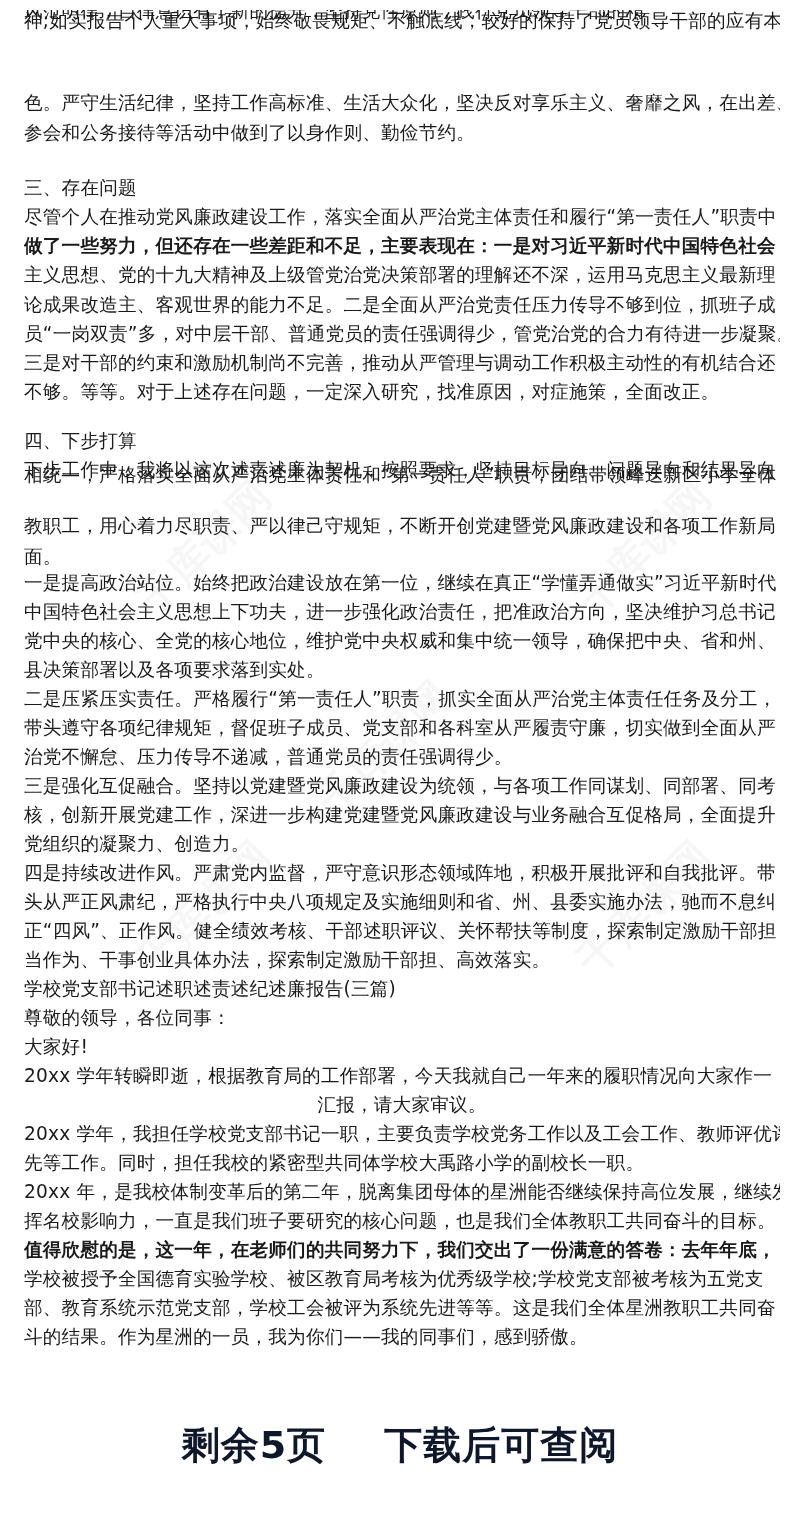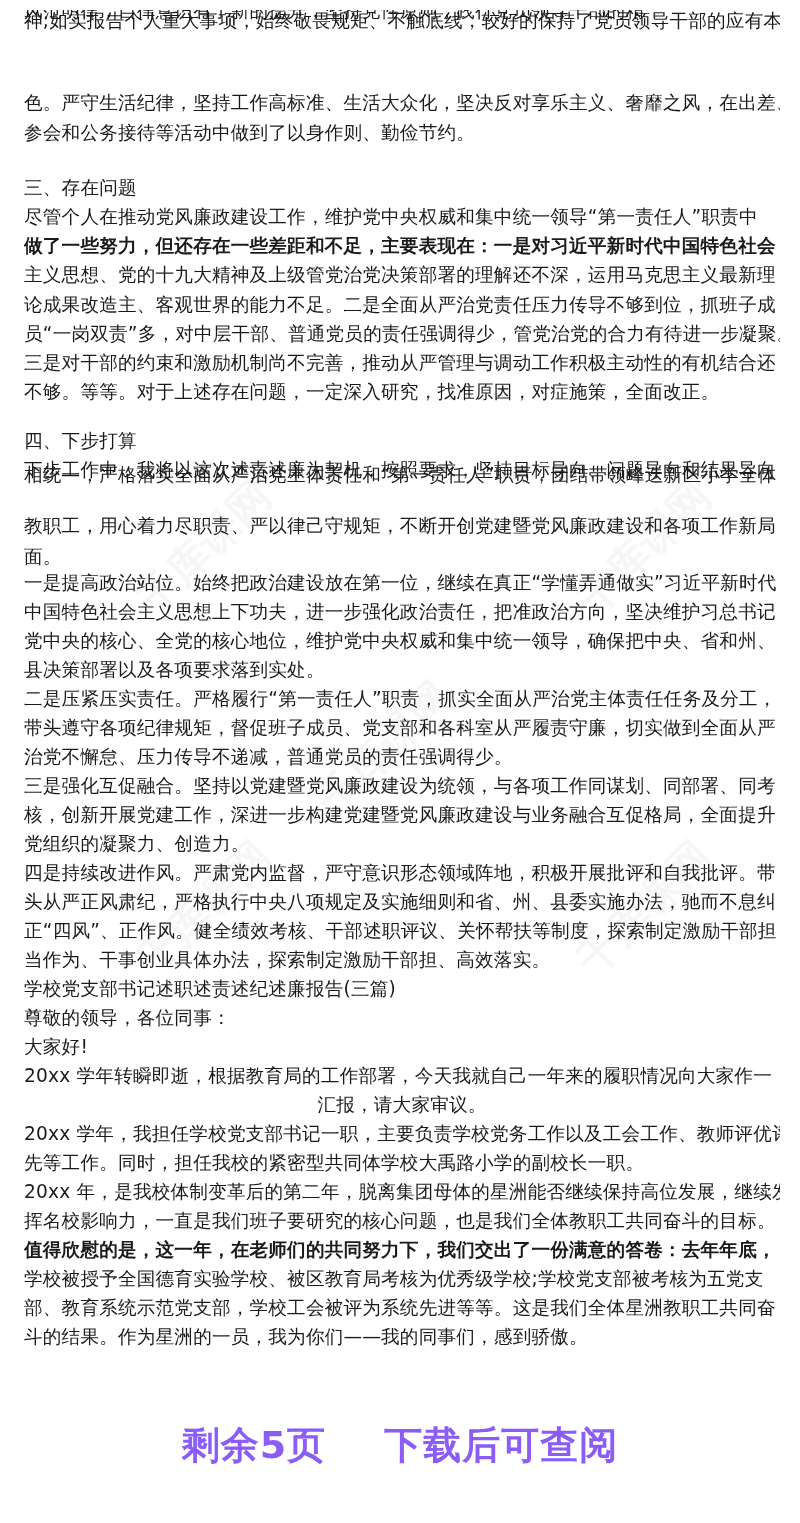--- a/index.html
+++ b/index.html
@@ -15,36 +15,36 @@
       white-space: nowrap; overflow: hidden; letter-spacing: 0.2px;
     }
     .cutoff { clip-path: inset(14px 0 0 0); }
     .watermark {
       position: absolute; font-size: 42px; color: rgba(0,0,0,0.035);
       transform: rotate(-45deg); font-weight: bold; pointer-events: none;
       font-family: "DejaVu Sans", sans-serif; white-space: nowrap;
     }
     .banner {
       position: absolute; left: 0; top: 1420px; width: 800px; height: 60px;
-      text-align: center; font-size: 38px; font-weight: bold; color: #8b5cf6;
+      text-align: center; font-size: 38px; font-weight: bold; color: #0f172a;
       font-family: "DejaVu Sans", sans-serif; letter-spacing: 1px;
     }
     .banner span { display: inline-block; margin: 0 22px; }
   </style>
 </head>
 <body>
 
 <div class="page">
   <div id="lines">
       <div class="line cutoff" style="top: -4px;">风范明律，自律意识有了新的提升，坚持党性原则，践行党员领导干部的精</div>
       <div class="line" style="top: 6px;">神;如实报告个人重大事项，始终敬畏规矩、不触底线，较好的保持了党员领导干部的应有本</div>
       <div class="line" style="top: 88px;">色。严守生活纪律，坚持工作高标准、生活大众化，坚决反对享乐主义、奢靡之风，在出差、</div>
       <div class="line" style="top: 118px;">参会和公务接待等活动中做到了以身作则、勤俭节约。</div>
       <div class="line" style="top: 173px;">三、存在问题</div>
-      <div class="line" style="top: 202px;">尽管个人在推动党风廉政建设工作，维护党中央权威和集中统一领导“第一责任人”职责中</div>
+      <div class="line" style="top: 202px;">尽管个人在推动党风廉政建设工作，落实全面从严治党主体责任和履行“第一责任人”职责中</div>
       <div class="line" style="top: 231px; font-weight: bold;">做了一些努力，但还存在一些差距和不足，主要表现在：一是对习近平新时代中国特色社会</div>
       <div class="line" style="top: 260px;">主义思想、党的十九大精神及上级管党治党决策部署的理解还不深，运用马克思主义最新理</div>
       <div class="line" style="top: 290px;">论成果改造主、客观世界的能力不足。二是全面从严治党责任压力传导不够到位，抓班子成</div>
       <div class="line" style="top: 319px;">员“一岗双责”多，对中层干部、普通党员的责任强调得少，管党治党的合力有待进一步凝聚。</div>
       <div class="line" style="top: 348px;">三是对干部的约束和激励机制尚不完善，推动从严管理与调动工作积极主动性的有机结合还</div>
       <div class="line" style="top: 377px;">不够。等等。对于上述存在问题，一定深入研究，找准原因，对症施策，全面改正。</div>
       <div class="line" style="top: 426px;">四、下步打算</div>
       <div class="line" style="top: 455px;">下步工作中，我将以这次述责述廉为契机，按照要求，坚持目标导向、问题导向和结果导向</div>
       <div class="line" style="top: 460px;">相统一，严格落实全面从严治党主体责任和“第一责任人”职责，团结带领峰迭新区小学全体</div>
       <div class="line" style="top: 511px;">教职工，用心着力尽职责、严以律己守规矩，不断开创党建暨党风廉政建设和各项工作新局</div>

